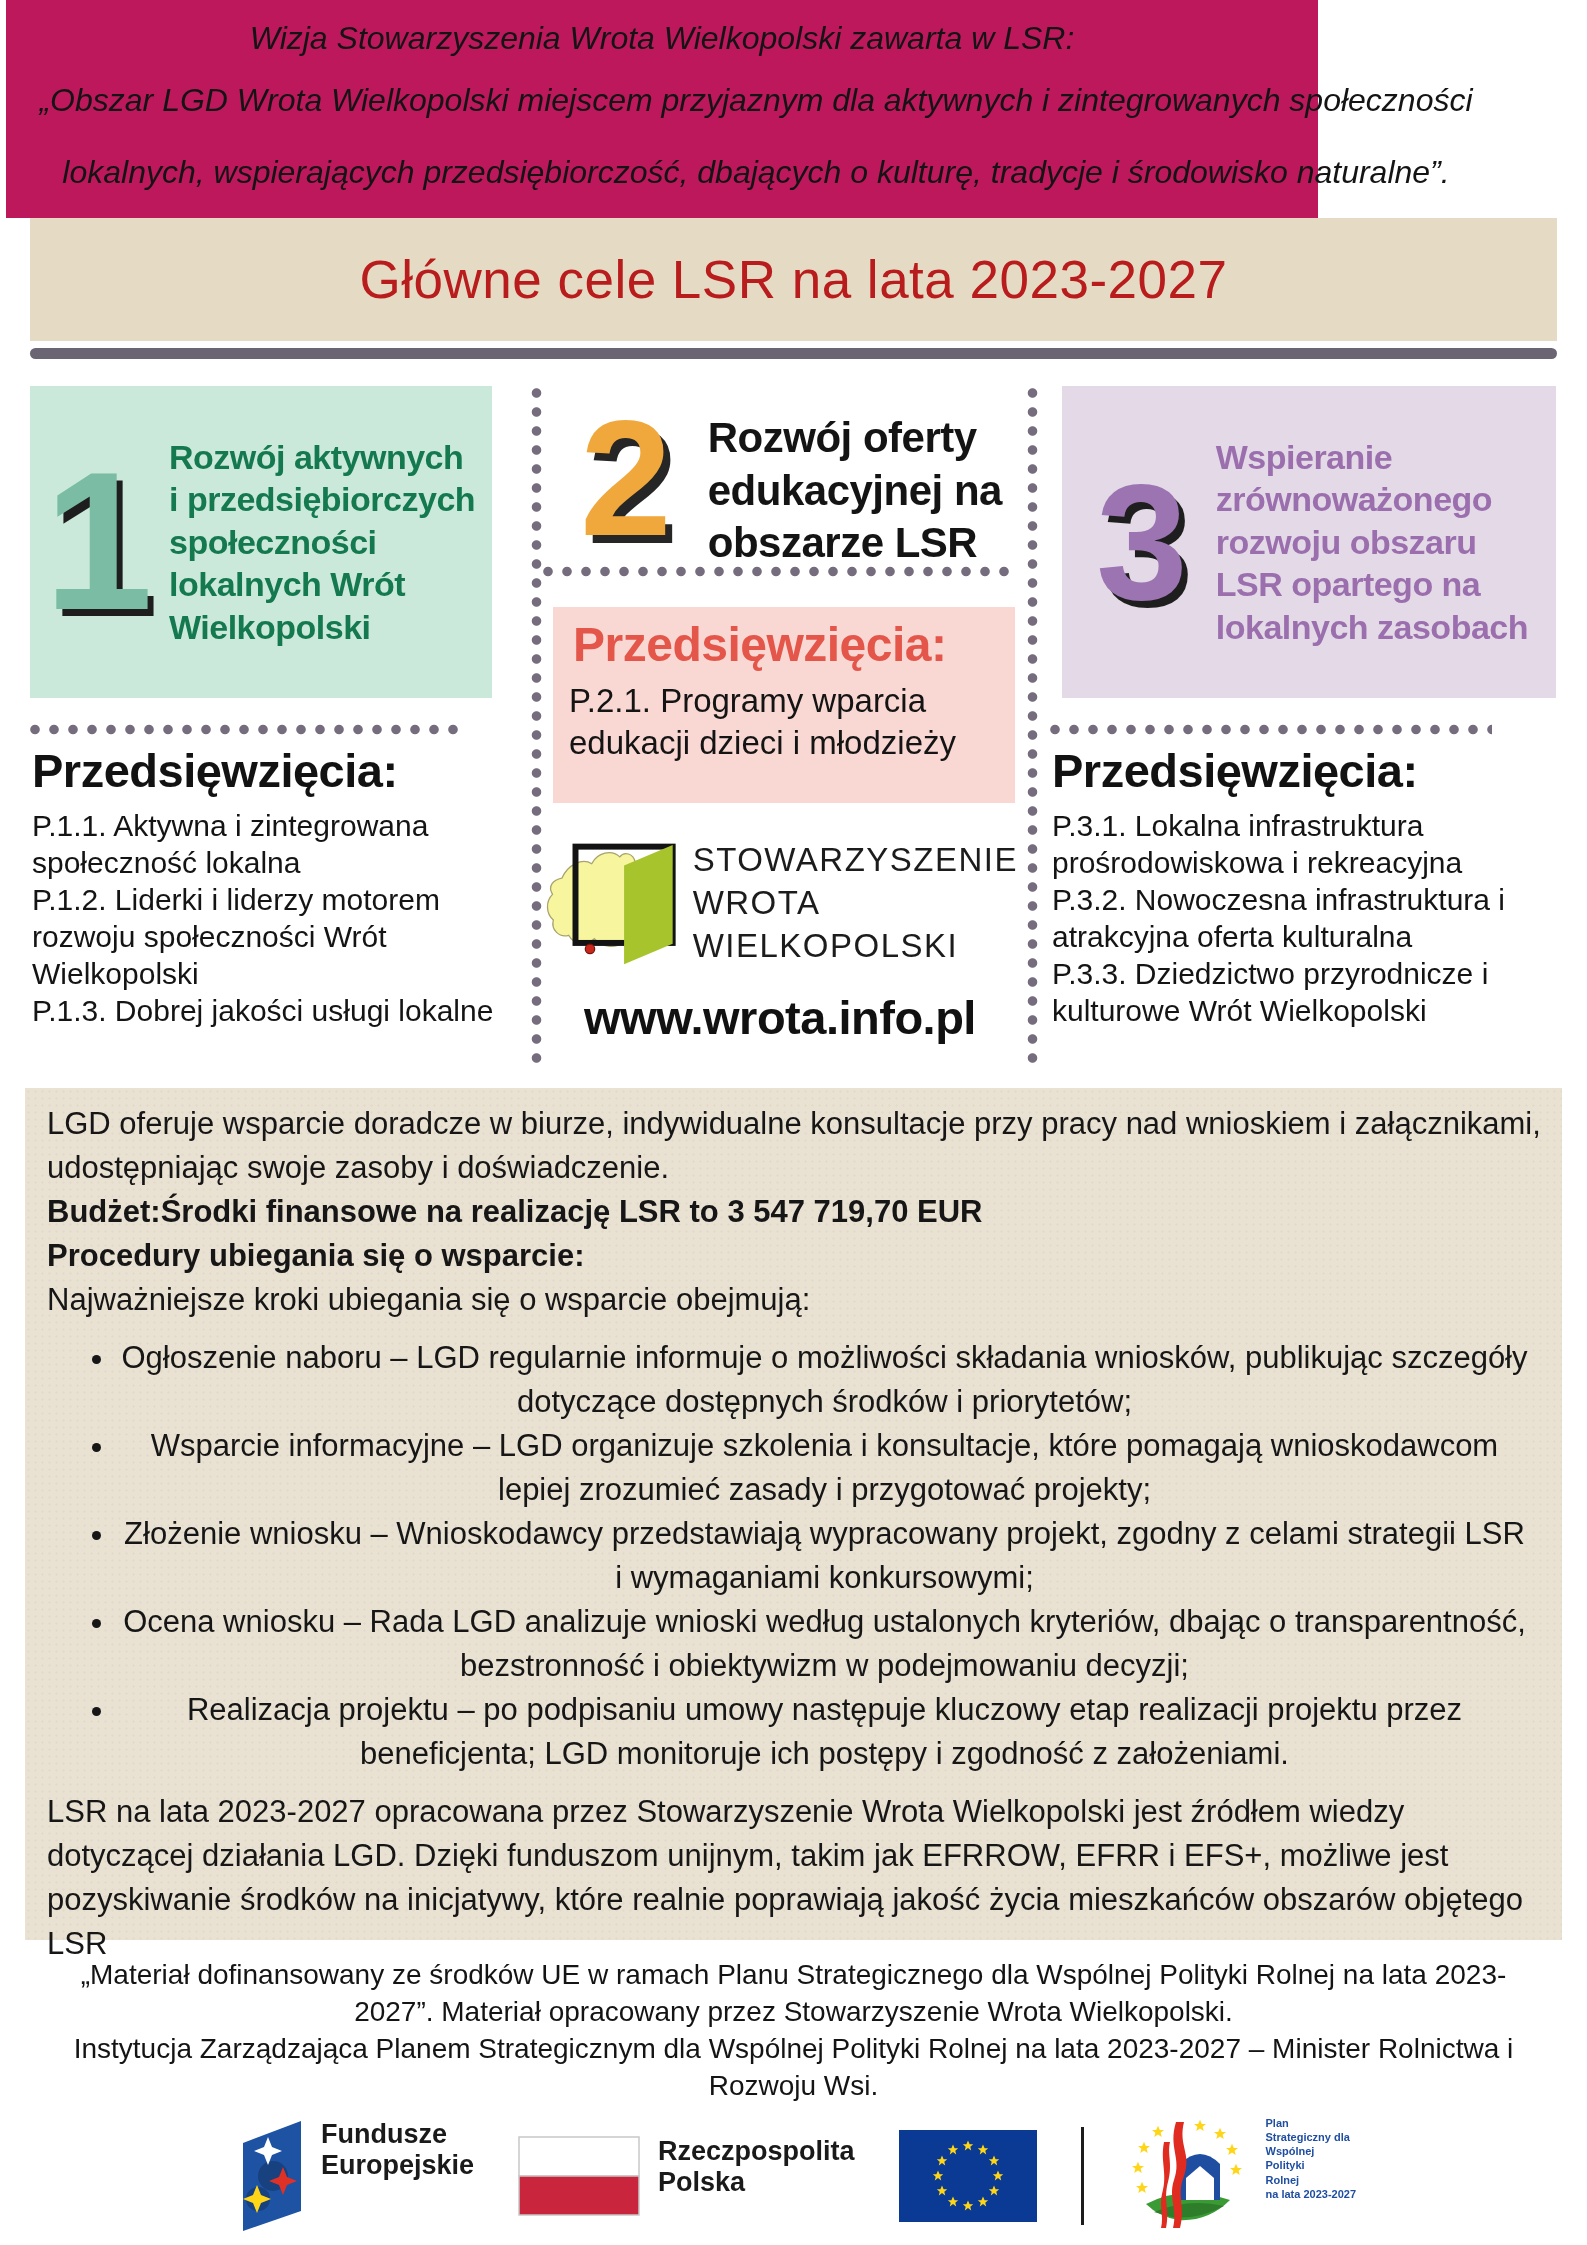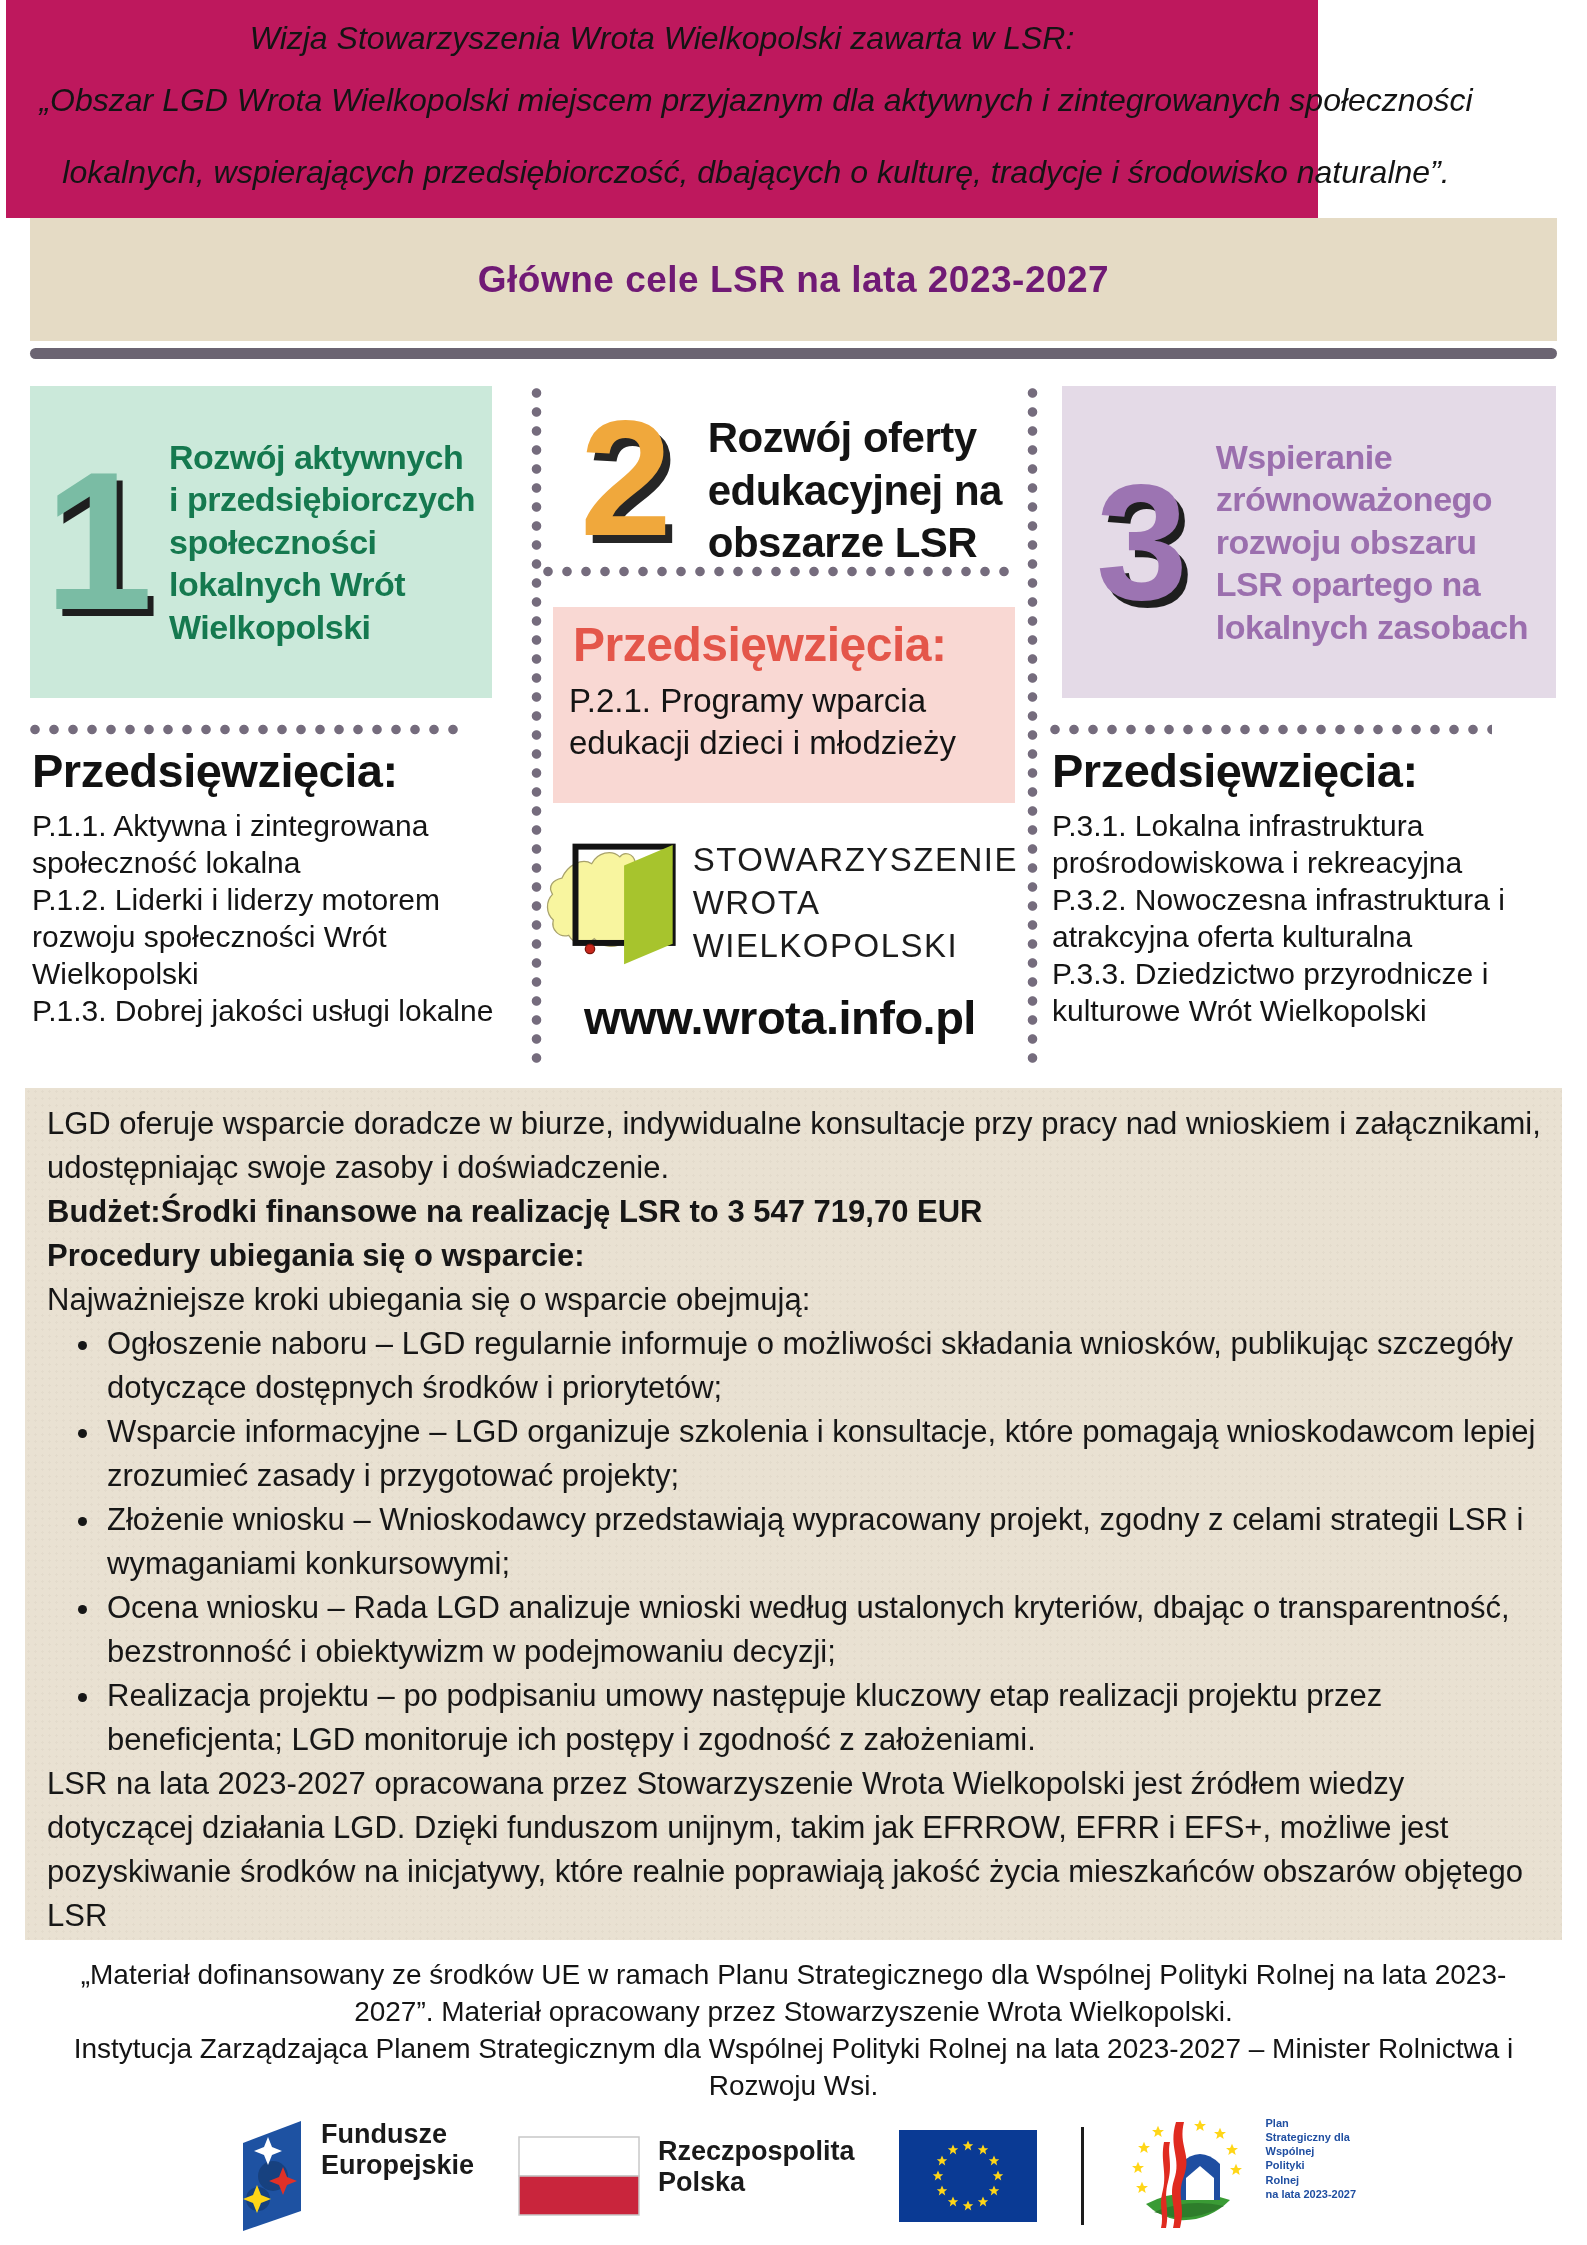--- a/index.html
+++ b/index.html
@@ -7,21 +7,21 @@
   .page { position:relative; width:1587px; height:2245px; background:#ffffff; overflow:hidden; }
   .lines { white-space:pre-line; }
 
   
   .top-cream { position:absolute; left:6px; top:0; width:1312px; height:218px; background:#be185d;font-style:italic; }
   .vision-line1 { margin:0; padding-top:16px; text-align:center; font-size:32px; line-height:44px; color:#141414; }
   .vision-quote { margin:4px auto 0; width:1500px; text-align:center; font-size:32px; line-height:72px; color:#141414; }
 
   .banner { position:absolute; left:30px; top:218px; width:1527px; height:123px; background:#e5dbc5;
             display:flex; align-items:center; justify-content:center; }
-  .banner-title { font-size:37px; font-weight:bold; color:#701a75; letter-spacing:0.5px; }
+  .banner-title { font-size:53px; font-weight:normal; color:#b91c1c; letter-spacing:0.5px; }
 
   .rule { position:absolute; left:30px; top:348px; width:1527px; height:11px; background:#6b6472; border-radius:6px; }
 
   
   .hdots { position:absolute; height:11px;
            background-image:radial-gradient(circle at 5px 5.5px, #756c7d 4.3px, transparent 5.2px);
            background-size:19px 11px; background-repeat:repeat-x; }
   .vdots { position:absolute; width:11px;
            background-image:radial-gradient(circle at 5.5px 5px, #756c7d 4.3px, transparent 5.2px);
            background-size:11px 19px; background-repeat:repeat-y; }
@@ -64,21 +64,21 @@
   .website { position:absolute; left:545px; top:990px; width:470px; text-align:center;
              font-size:47px; font-weight:bold; color:#111; letter-spacing:-0.5px; }
 
   
   .support { position:absolute; left:25px; top:1088px; width:1537px; height:852px; background:#e9e1d2;
              box-sizing:border-box; padding:14px 20px 0 22px; font-size:31px; line-height:44px; color:#161616;
              background-image:radial-gradient(rgba(90,80,60,0.045) 1px, transparent 1.4px);
              background-size:7px 7px; }
   .support p { margin:0; }
   .support .bold { font-weight:bold; }
-  .support ul { margin:0; padding-left:56px; }
+  .support ul { margin:14px; padding-left:56px;text-align:center; }
   .support li { padding-left:4px; }
 
   
   .footer { position:absolute; left:60px; top:1956px; width:1467px; text-align:center;
             font-size:28px; line-height:37px; color:#141414; }
   .footer p { margin:0; }
 
   
   .logos { position:absolute; left:0; top:2106px; width:1587px; height:139px;
            display:flex; align-items:center; justify-content:center; gap:44px; }

